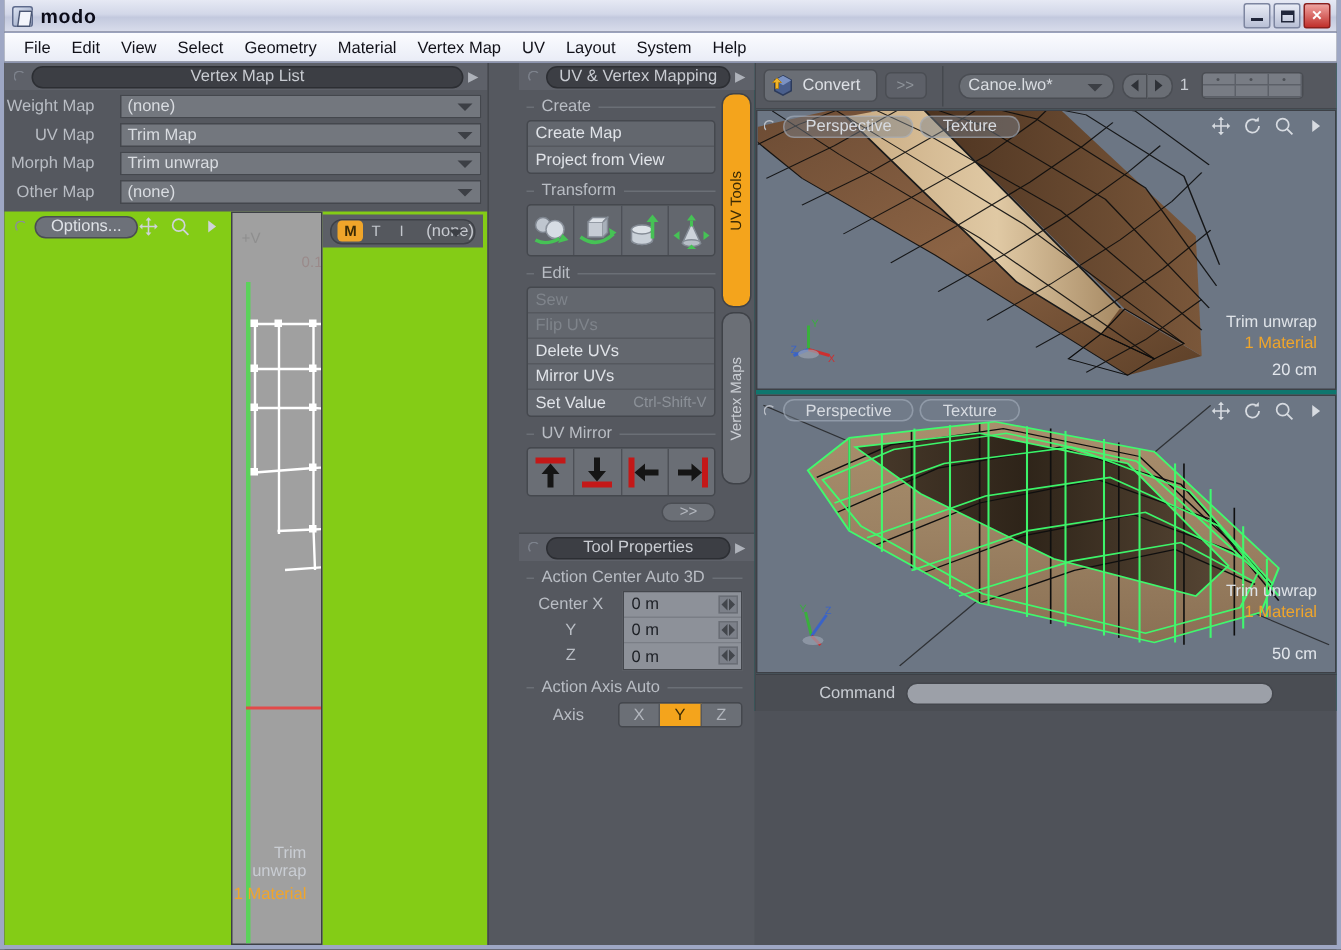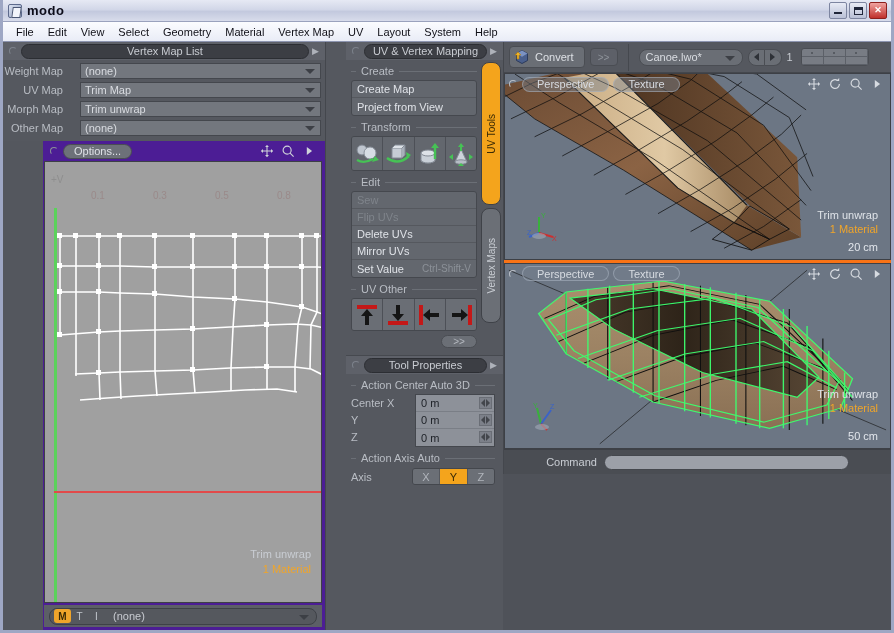--- a/index.html
+++ b/index.html
@@ -93,21 +93,21 @@
     display:flex; align-items:center; padding-left:4px;
     font-size:11px; color:#d9dce1; position:relative;
   }
   .vmap-field .caret{
     position:absolute; right:5px; top:5px;
     width:0;height:0;border-left:5px solid transparent;border-right:5px solid transparent;
     border-top:5px solid #3c3f45;
   }
 
   
-  .uvpanel{ flex:1; display:flex; flex-direction:column; background:#4c1d95; padding:0 3px 0 1px;margin-left:40px;}
+  .uvpanel{ flex:1; display:flex; flex-direction:row; background:#84cc16; padding:0 3px 0 1px;}
   .uvhead{ height:20px; display:flex; align-items:center; }
   .uvhead .dot{
     width:8px;height:8px;border-radius:50%;
     border:1px solid #8b9097; border-right-color:transparent; border-bottom-color:transparent;
     margin:0 5px 0 6px;
   }
   .options-btn{
     height:15px; padding:0 10px; border-radius:8px;
     background:#6d7179; border:1px solid #4a4d53;
     font-size:11px; color:#dfe2e7; display:flex; align-items:center;
@@ -202,21 +202,21 @@
 
   .expander{
     margin:4px 26px 3px auto; width:36px; height:13px; border-radius:7px;
     background:#6b6f76; border:1px solid #4a4d53;
     font-size:10px; color:#b4b8bf; display:flex;align-items:center;justify-content:center;
   }
 
   
   .toolprops{ margin-top:4px; border-top:1px solid #46494f; padding-bottom:3px;}
   .prop-row{ display:flex; align-items:center; height:17px; }
-  .prop-label{ width:64px; text-align:left; padding-right:5px; font-size:11px; color:#b9bdc4;}
+  .prop-label{ width:64px; text-align:center; padding-right:5px; font-size:11px; color:#b9bdc4;}
   .spinstack{
     margin-left:0; width:88px; border:1px solid #44474d; background:#8d9199;
   }
   .spin{
     height:17px; display:flex; align-items:center; position:relative;
     border-bottom:1px solid #7a7e86; background:#8d9199;
   }
   .spin:last-child{border-bottom:none;}
   .spin .v{ font-size:11px; color:#1d2026; padding-left:5px;}
   .spin .ar{
@@ -231,21 +231,21 @@
   .axisrow{ display:flex; align-items:center; height:17px; margin-top:4px;}
   .axisbtns{ display:flex; border:1px solid #44474d; border-radius:3px; overflow:hidden; width:88px;}
   .axisbtn{
     flex:1; height:15px; background:#6b6f76; display:flex;align-items:center;justify-content:center;
     font-size:11px; color:#b1b5bc; border-right:1px solid #55585e;
   }
   .axisbtn:last-child{border-right:none;}
   .axisbtn.on{ background:#f4a41c; color:#3b2b06;}
 
   
-  .rightcol{ flex:1; height:432px; display:flex; flex-direction:column; background:#f97316;
+  .rightcol{ flex:1; height:432px; display:flex; flex-direction:column; background:#0f766e;
              border-left:1px solid #44474d;}
   .topbar{
     height:31px; display:flex; align-items:center; background:#55585f;
     border-bottom:1px solid #44474d;
   }
   .convert-btn{
     margin-left:5px; height:22px; padding:0 10px 0 4px;
     background:#6a6e75; border:1px solid #4a4d53; border-radius:4px;
     display:flex; align-items:center; gap:5px;
     font-size:11px; color:#dde0e5;
@@ -591,21 +591,21 @@
             <div class="row">Delete UVs</div>
             <div class="row">Mirror UVs</div>
             <div class="row">
               <span>Set Value</span>
               <span class="sc">Ctrl-Shift-V</span>
             </div>
           </div>
         </div>
 
         <div class="grp">
-          <div class="grp-title">UV Other</div>
+          <div class="grp-title">UV Mirror</div>
           <div class="alignrow">
             <div class="aligncell">
               <svg width="26" height="24" viewBox="0 0 26 24">
                 <rect x="3" y="2" width="20" height="4" fill="#c41818"></rect>
                 <path d="M13 6l6 7h-4v9h-4v-9H7z" fill="#151515"></path>
               </svg>
             </div>
             <div class="aligncell">
               <svg width="26" height="24" viewBox="0 0 26 24">
                 <rect x="3" y="18" width="20" height="4" fill="#c41818"></rect>

